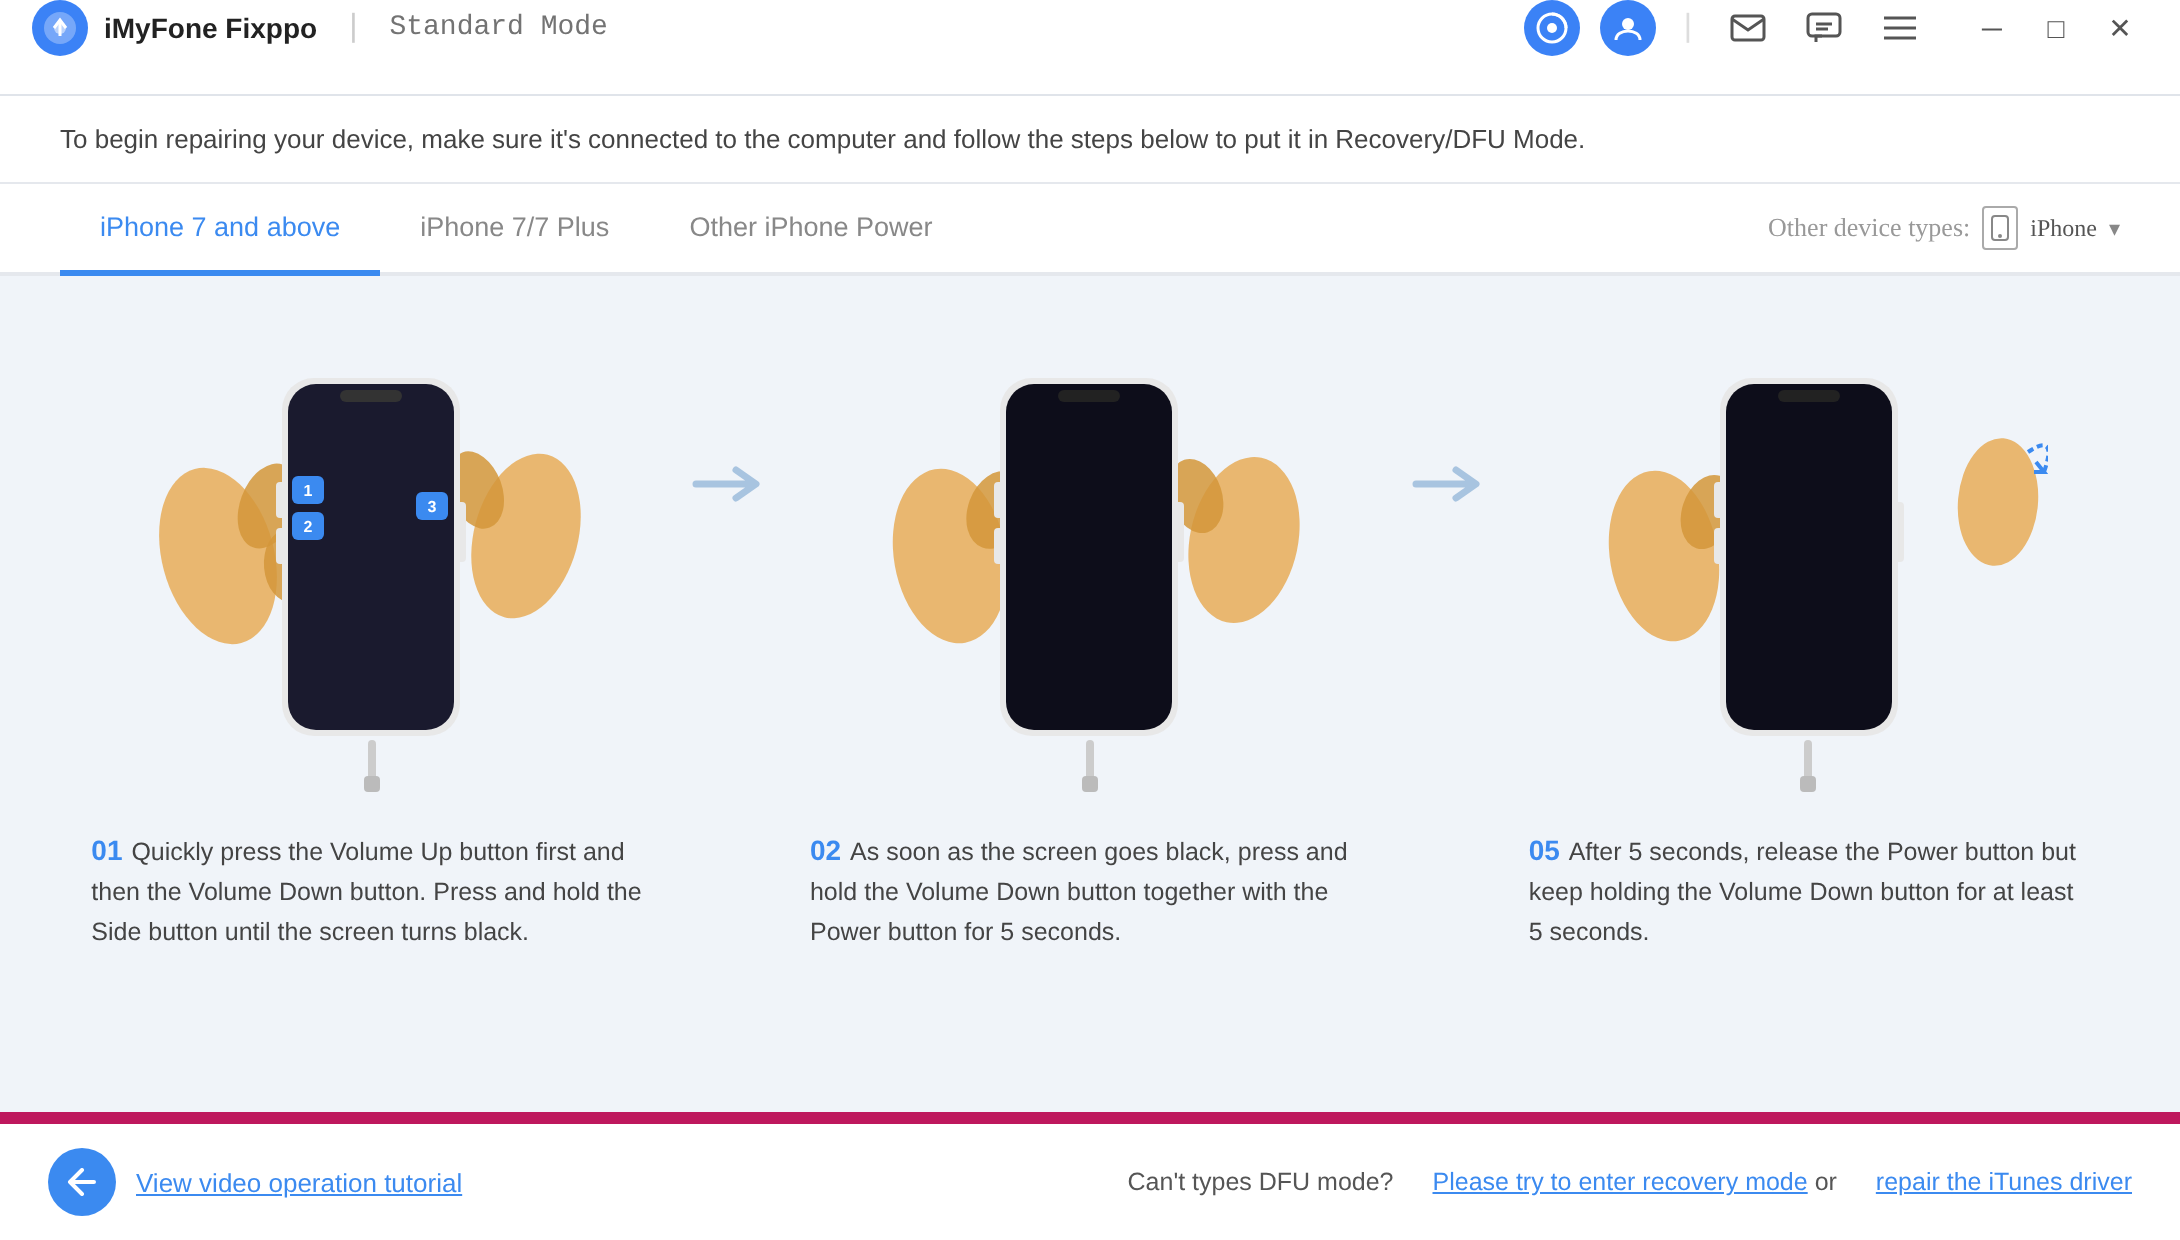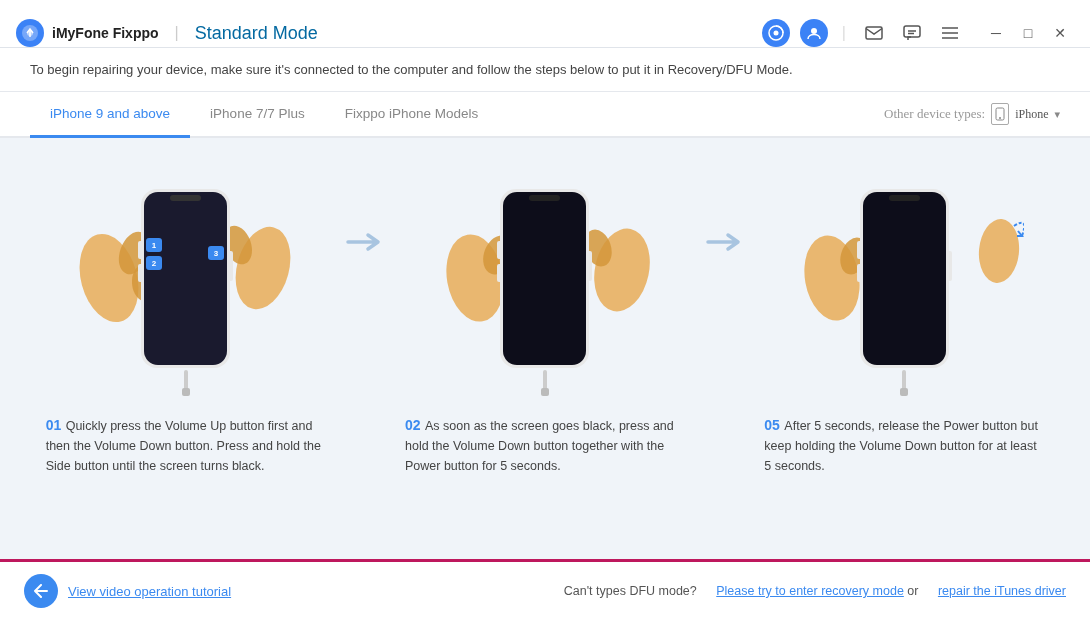--- a/index.html
+++ b/index.html
@@ -11,21 +11,21 @@
       overflow: hidden;
       display: flex;
       flex-direction: column;
     }
 
     
     .title-bar {
       background: #fff;
       border-bottom: 1px solid #e0e4ea;
       display: flex;
-      align-items: flex-end;
+      align-items: flex-start;
       padding: 0 16px;
       height: 48px;
       flex-shrink: 0;
     }
     .title-bar-left {
       display: flex;
       align-items: center;
       gap: 8px;
     }
     .app-logo {
@@ -43,22 +43,23 @@
     .app-name {
       font-size: 14px;
       font-weight: 600;
       color: #222;
     }
     .title-divider {
       color: #ccc;
       margin: 0 8px;
     }
     .mode-label {
-      font-size: 18px;
-      color: #0369a1;
+      font-size: 14px;
+      color: #737373;
+      font-family: Liberation Mono, monospace;
     }
     .title-bar-right {
       margin-left: auto;
       display: flex;
       align-items: center;
       gap: 10px;
     }
     .title-icon {
       width: 28px;
       height: 28px;
@@ -202,21 +203,21 @@
     .step-text {
       display: inline;
       font-size: 12.5px;
       color: #444;
       line-height: 1.6;
     }
 
     
     .footer {
       background: #fff;
-      border-top: 3px solid #be185d;
+      border-top: 6px solid #be185d;
       padding: 12px 24px;
       display: flex;
       align-items: center;
       justify-content: space-between;
       flex-shrink: 0;
     }
     .footer-left {
       display: flex;
       align-items: center;
       gap: 10px;
@@ -321,23 +322,23 @@
   </div>
 </div>
 
 <div class="content">
 
   <div class="notice-bar">
     <span>To begin repairing your device, make sure it's connected to the computer and follow the steps below to put it in Recovery/DFU Mode.</span>
   </div>
 
   <div class="tabs-bar">
-    <div class="tab active">iPhone 9 and above</div>
+    <div class="tab active">iPhone 7 and above</div>
     <div class="tab">iPhone 7/7 Plus</div>
-    <div class="tab">Fixppo iPhone Models</div>
+    <div class="tab">Other iPhone Power</div>
     <div class="tabs-spacer"></div>
     <div class="device-type-selector">
       <span class="device-type-label">Other device types:</span>
       <div class="device-icon-box">
         <svg width="10" height="14" viewBox="0 0 10 14" fill="none">
           <rect x="1" y="1" width="8" height="12" rx="1.5" stroke="#888" stroke-width="1"></rect>
           <circle cx="5" cy="11" r="1" fill="#888"></circle>
         </svg>
       </div>
       <span class="device-type-text">iPhone</span>

